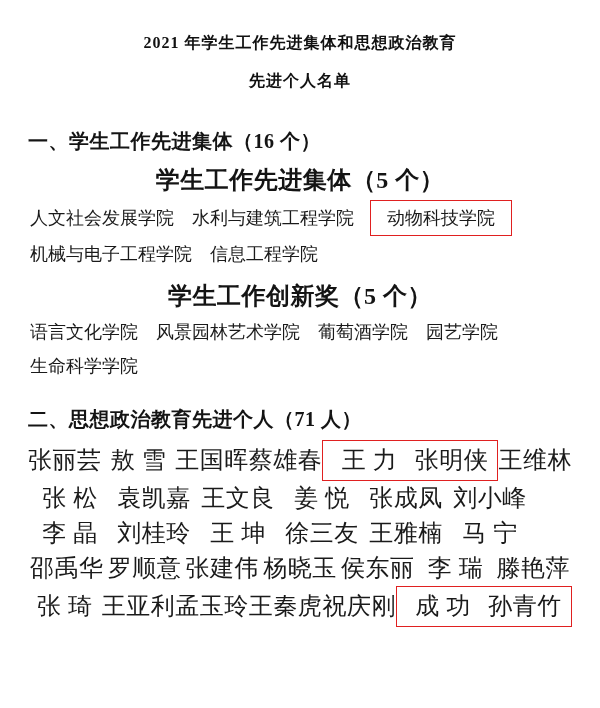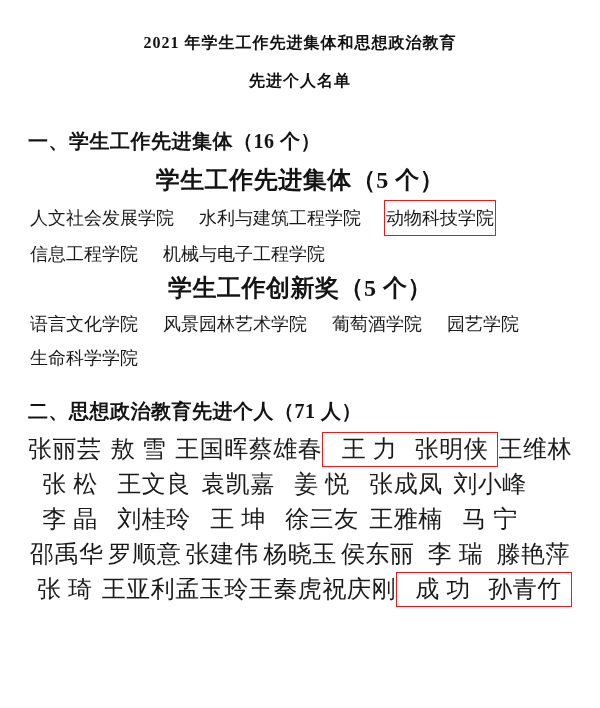--- a/index.html
+++ b/index.html
@@ -48,41 +48,40 @@
   .sub-heading {
     text-align: center;
     font-weight: bold;
     font-size: 24px;
     line-height: 28px;
     margin: 10px 0 6px 0;
     letter-spacing: 0.5px;
     color: #141414;
   }
   .sub-heading.tight {
-    margin-top: 4px;
+    margin-top: 12px;
   }
   .name-row {
     display: flex;
     align-items: center;
     flex-wrap: nowrap;
     font-size: 18px;
     line-height: 32px;
     white-space: nowrap;
   }
   .collective-row {
     margin: 2px 0;
-    gap: 7px;
   }
   .collective-row .unit {
     margin-right: 14px;
     padding: 0 2px;
   }
   .collective-row .unit.boxed {
     border: 1.5px solid #e02020;
-    padding: 1px 1px;
+    padding: 1px 16px;
     margin-right: 10px;
     text-align: right;
   }
   .persons {
     margin-top: 4px;
   }
   .person-row {
     display: flex;
     align-items: center;
     font-size: 24px;
@@ -95,21 +94,21 @@
     justify-content: center;
     align-items: center;
     letter-spacing: 0.5px;
   }
   .box-group {
     display: inline-flex;
     align-items: center;
     border: 1.5px solid #e02020;
     box-sizing: border-box;
     padding: 5px;
-    height: 35px;
+    height: 41px;
   }
   .box-group .person {
     width: 82px;
   }
 </style>
 </head>
 <body>
 
 <div class="page">
 
@@ -122,22 +121,22 @@
 
   <div class="sub-heading">学生工作先进集体（5 个）</div>
 
   <div class="name-row collective-row">
     <span class="unit">人文社会发展学院</span>
     <span class="unit">水利与建筑工程学院</span>
     <span class="unit boxed">动物科技学院</span>
   </div>
 
   <div class="name-row collective-row">
+    <span class="unit">机械与电子工程学院</span>
     <span class="unit">信息工程学院</span>
-    <span class="unit">机械与电子工程学院</span>
   </div>
 
   <div class="sub-heading tight">学生工作创新奖（5 个）</div>
 
   <div class="name-row collective-row">
     <span class="unit">语言文化学院</span>
     <span class="unit">风景园林艺术学院</span>
     <span class="unit">葡萄酒学院</span>
     <span class="unit">园艺学院</span>
   </div>
@@ -157,22 +156,22 @@
       <span class="person">蔡雄春</span>
       <span class="box-group">
         <span class="person">王 力</span>
         <span class="person">张明侠</span>
       </span>
       <span class="person">王维林</span>
     </div>
 
     <div class="person-row">
       <span class="person">张 松</span>
+      <span class="person">袁凯嘉</span>
       <span class="person">王文良</span>
-      <span class="person">袁凯嘉</span>
       <span class="person">姜 悦</span>
       <span class="person">张成凤</span>
       <span class="person">刘小峰</span>
     </div>
 
     <div class="person-row">
       <span class="person">李 晶</span>
       <span class="person">刘桂玲</span>
       <span class="person">王 坤</span>
       <span class="person">徐三友</span>

